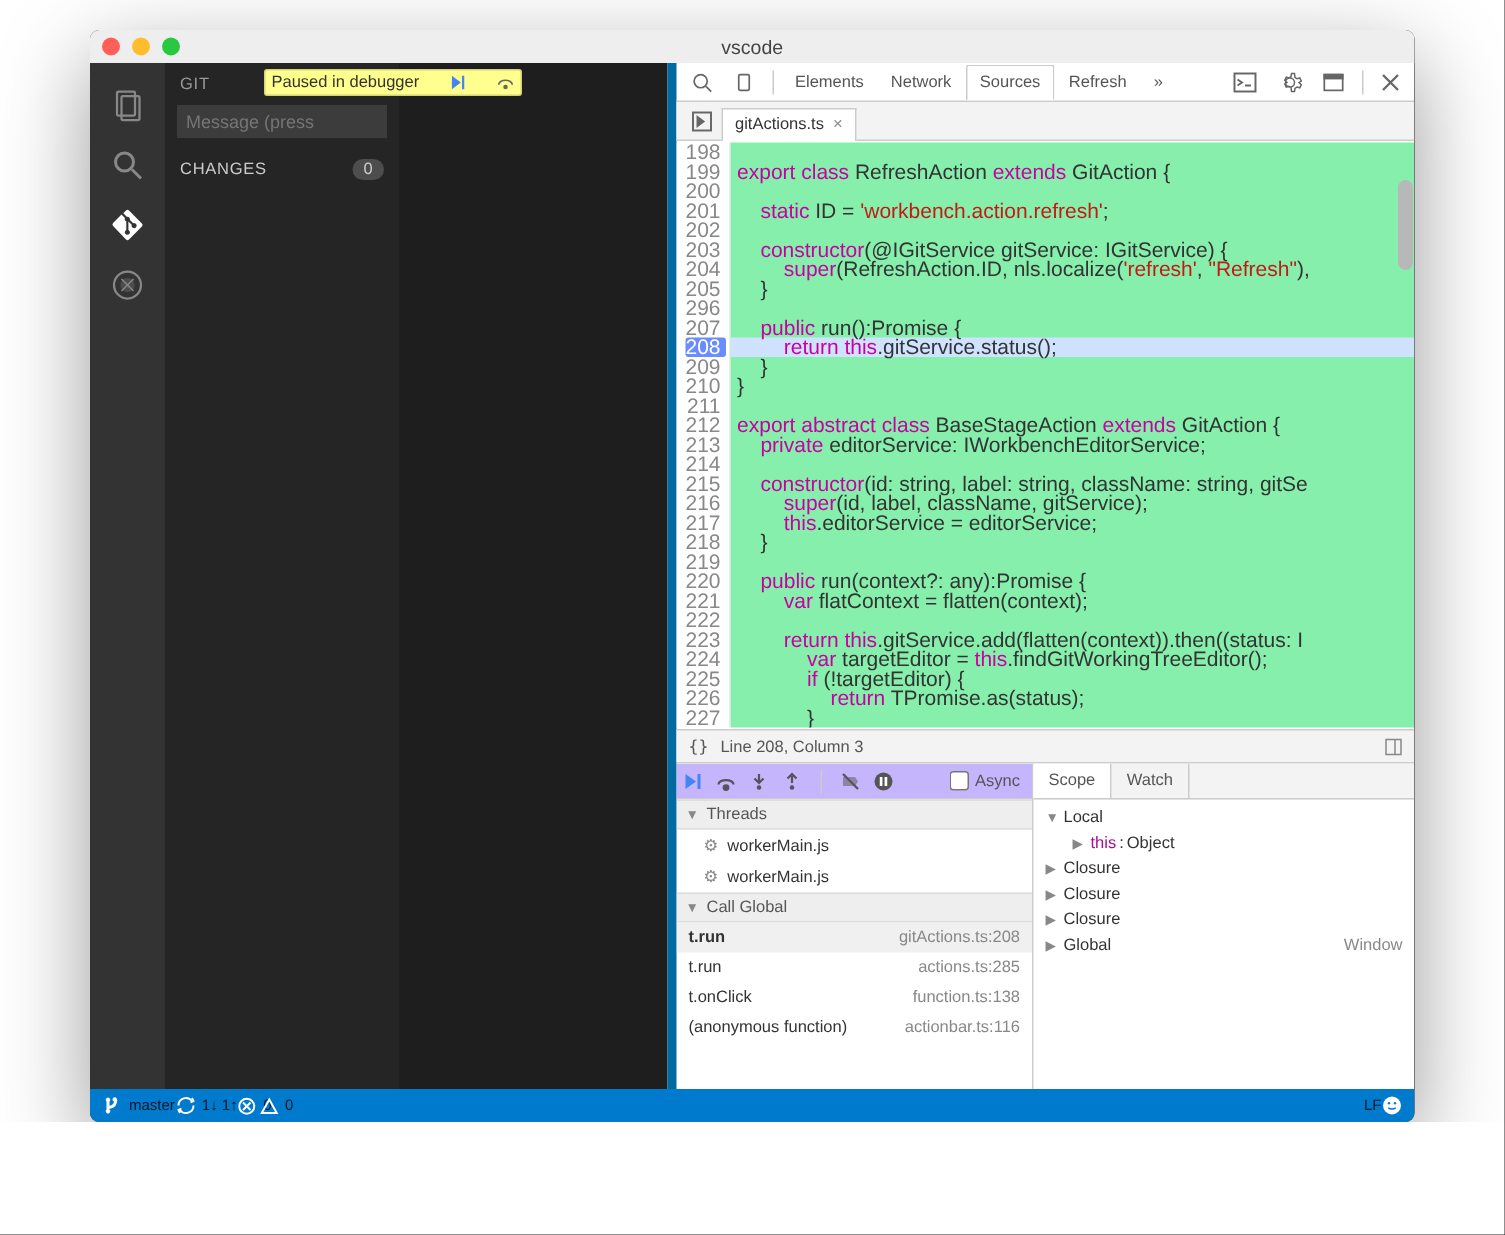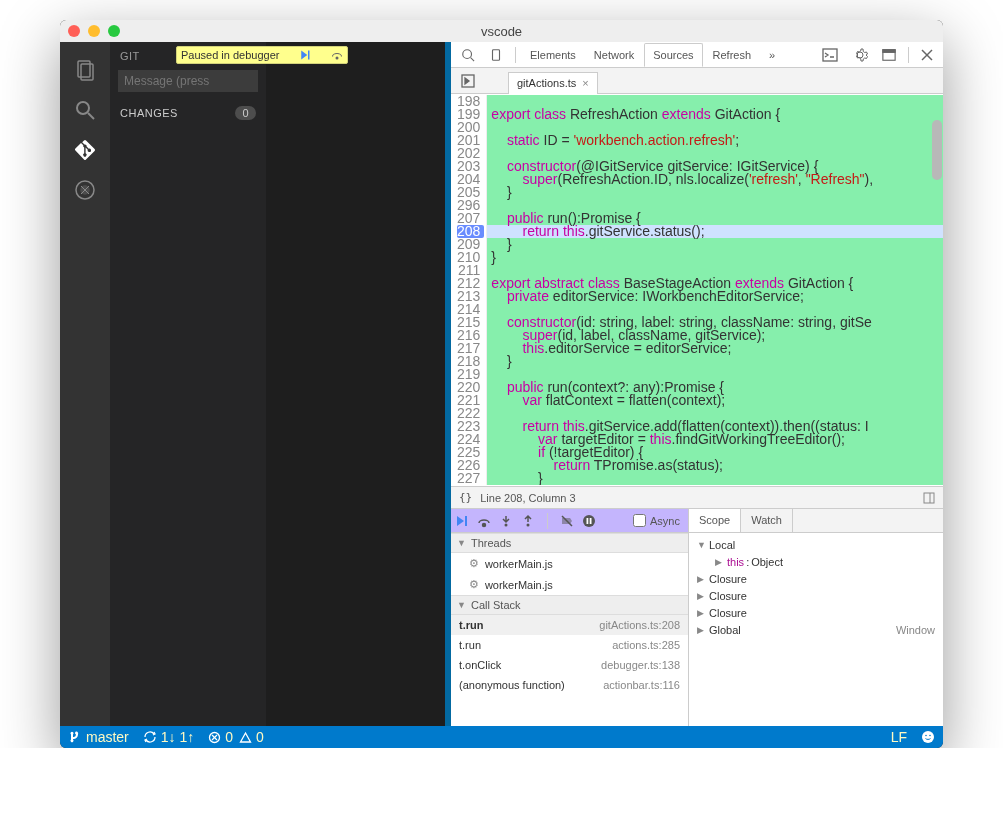--- a/index.html
+++ b/index.html
@@ -27,21 +27,21 @@
 .editor-bg { flex: 1; background: #1e1e1e; position: relative; overflow: hidden; }
 .vs-logo { position: absolute; top: 50%; left: 50%; transform: translate(-50%, -50%); opacity: 0.7; }
 .vs-logo svg { width: 260px; height: 260px; }
 .devtools { position: absolute; top: 0; right: 0; width: 498px; height: 100%; background: #fff; border-left: 6px solid #0369a1; display: flex; flex-direction: column; font-size: 11px; color: #333; }
 .dt-toolbar { height: 26px; border-bottom: 1px solid #ccc; display: flex; align-items: center; padding: 0 4px; gap: 2px; }
 .dt-tb-icon { padding: 4px 6px; color: #666; cursor: pointer; display: flex; align-items: center; }
 .dt-sep { width: 1px; height: 16px; background: #ccc; margin: 0 4px; }
 .dt-tab { padding: 5px 8px; color: #555; cursor: pointer; }
 .dt-tab.active { background: #fff; border: 1px solid #ccc; border-bottom: 1px solid #fff; border-radius: 2px 2px 0 0; }
 .dt-tb-right { margin-left: auto; display: flex; align-items: center; gap: 2px; }
-.dt-file-tabs { height: 26px; border-bottom: 1px solid #ccc; display: flex; align-items: center; background: #f3f3f3; padding-left: 4px; gap: 27px; }
+.dt-file-tabs { height: 26px; border-bottom: 1px solid #ccc; display: flex; align-items: center; background: #f3f3f3; padding-left: 4px; }
 .dt-file-tab-icon { padding: 0 6px; color: #666; }
 .dt-file-tab { background: #fff; border: 1px solid #ccc; border-bottom: none; padding: 4px 8px; font-size: 11px; display: flex; align-items: center; gap: 6px; height: 22px; margin-top: 4px; }
 .dt-file-tab .close-x { color: #888; cursor: pointer; }
 .dt-source { flex: 0 0 392px; display: flex; overflow: hidden; position: relative; font-family: Menlo, Monaco, monospace; font-size: 14px; line-height: 13px; align-items: center; }
 .gutter { background: #fff; color: #888; text-align: right; padding: 0 6px; border-right: 1px solid #eee; }
 .gutter .ln { height: 13px; }
 .gutter .ln.exec { background: #698CFE; color: #fff; border-radius: 2px; padding-right: 4px; margin-right: -4px; }
 .code { flex: 1; background: #86efac; overflow: hidden; white-space: pre; }
 .code .row { height: 13px; padding-left: 4px; }
 .code .row.hl { background: #cfe2ff; }
@@ -68,21 +68,21 @@
 .dt-right { flex: 1; display: flex; flex-direction: column; }
 .scope-tabs { height: 24px; border-bottom: 1px solid #ccc; display: flex; align-items: stretch; background: #f3f3f3; }
 .scope-tab { padding: 5px 10px; font-size: 11px; color: #555; border-right: 1px solid #ccc; cursor: pointer; }
 .scope-tab.active { background: #fff; }
 .scope-body { flex: 1; padding: 4px 8px; font-family: Menlo, Monaco, monospace; font-size: 11px; line-height: 17px; overflow: auto; }
 .scope-item { display: flex; align-items: center; gap: 2px; }
 .tri { color: #888; font-size: 9px; width: 10px; display: inline-block; }
 .scope-this { color: #aa0d91; }
 .scope-val { color: #333; }
 .scope-extra { margin-left: auto; color: #888; }
-.status-bar { height: 22px; background: #007acc; color: #fef9c3; display: flex; align-items: center; padding: 0 8px; font-size: 14px; gap: 14px; }
+.status-bar { height: 22px; background: #007acc; color: #0f172a; display: flex; align-items: center; padding: 0 8px; font-size: 10px; }
 .status-bar .spacer { flex: 1; }
 .status-bar .item { display: flex; align-items: center; gap: 4px; }
 svg { display: block; }
 </style>
 </head>
 <body>
 
 <div class="window">
   <div class="titlebar">
     <div class="traffic">
@@ -311,34 +311,34 @@
             <div class="worker-row">
                 <span class="gear-inline">⚙</span>
                 <span>workerMain.js</span>
               </div>
             <div class="worker-row">
                 <span class="gear-inline">⚙</span>
                 <span>workerMain.js</span>
               </div>
             <div class="section-head">
                 <span class="tri">▼</span>
-                <span>Call Stack</span>
+                <span>Call Global</span>
               </div>
             <div id="stack">
                 <div class="stack-row selected">
                   <span>t.run</span>
                   <span class="loc">gitActions.ts:208</span>
                 </div>
                 <div class="stack-row">
                   <span>t.run</span>
                   <span class="loc">actions.ts:285</span>
                 </div>
                 <div class="stack-row">
                   <span>t.onClick</span>
-                  <span class="loc">debugger.ts:138</span>
+                  <span class="loc">function.ts:138</span>
                 </div>
                 <div class="stack-row">
                   <span>(anonymous function)</span>
                   <span class="loc">actionbar.ts:116</span>
                 </div>
               </div>
           </div>
           <div class="dt-right">
             <div class="scope-tabs">
               <div class="scope-tab active">Scope</div>

